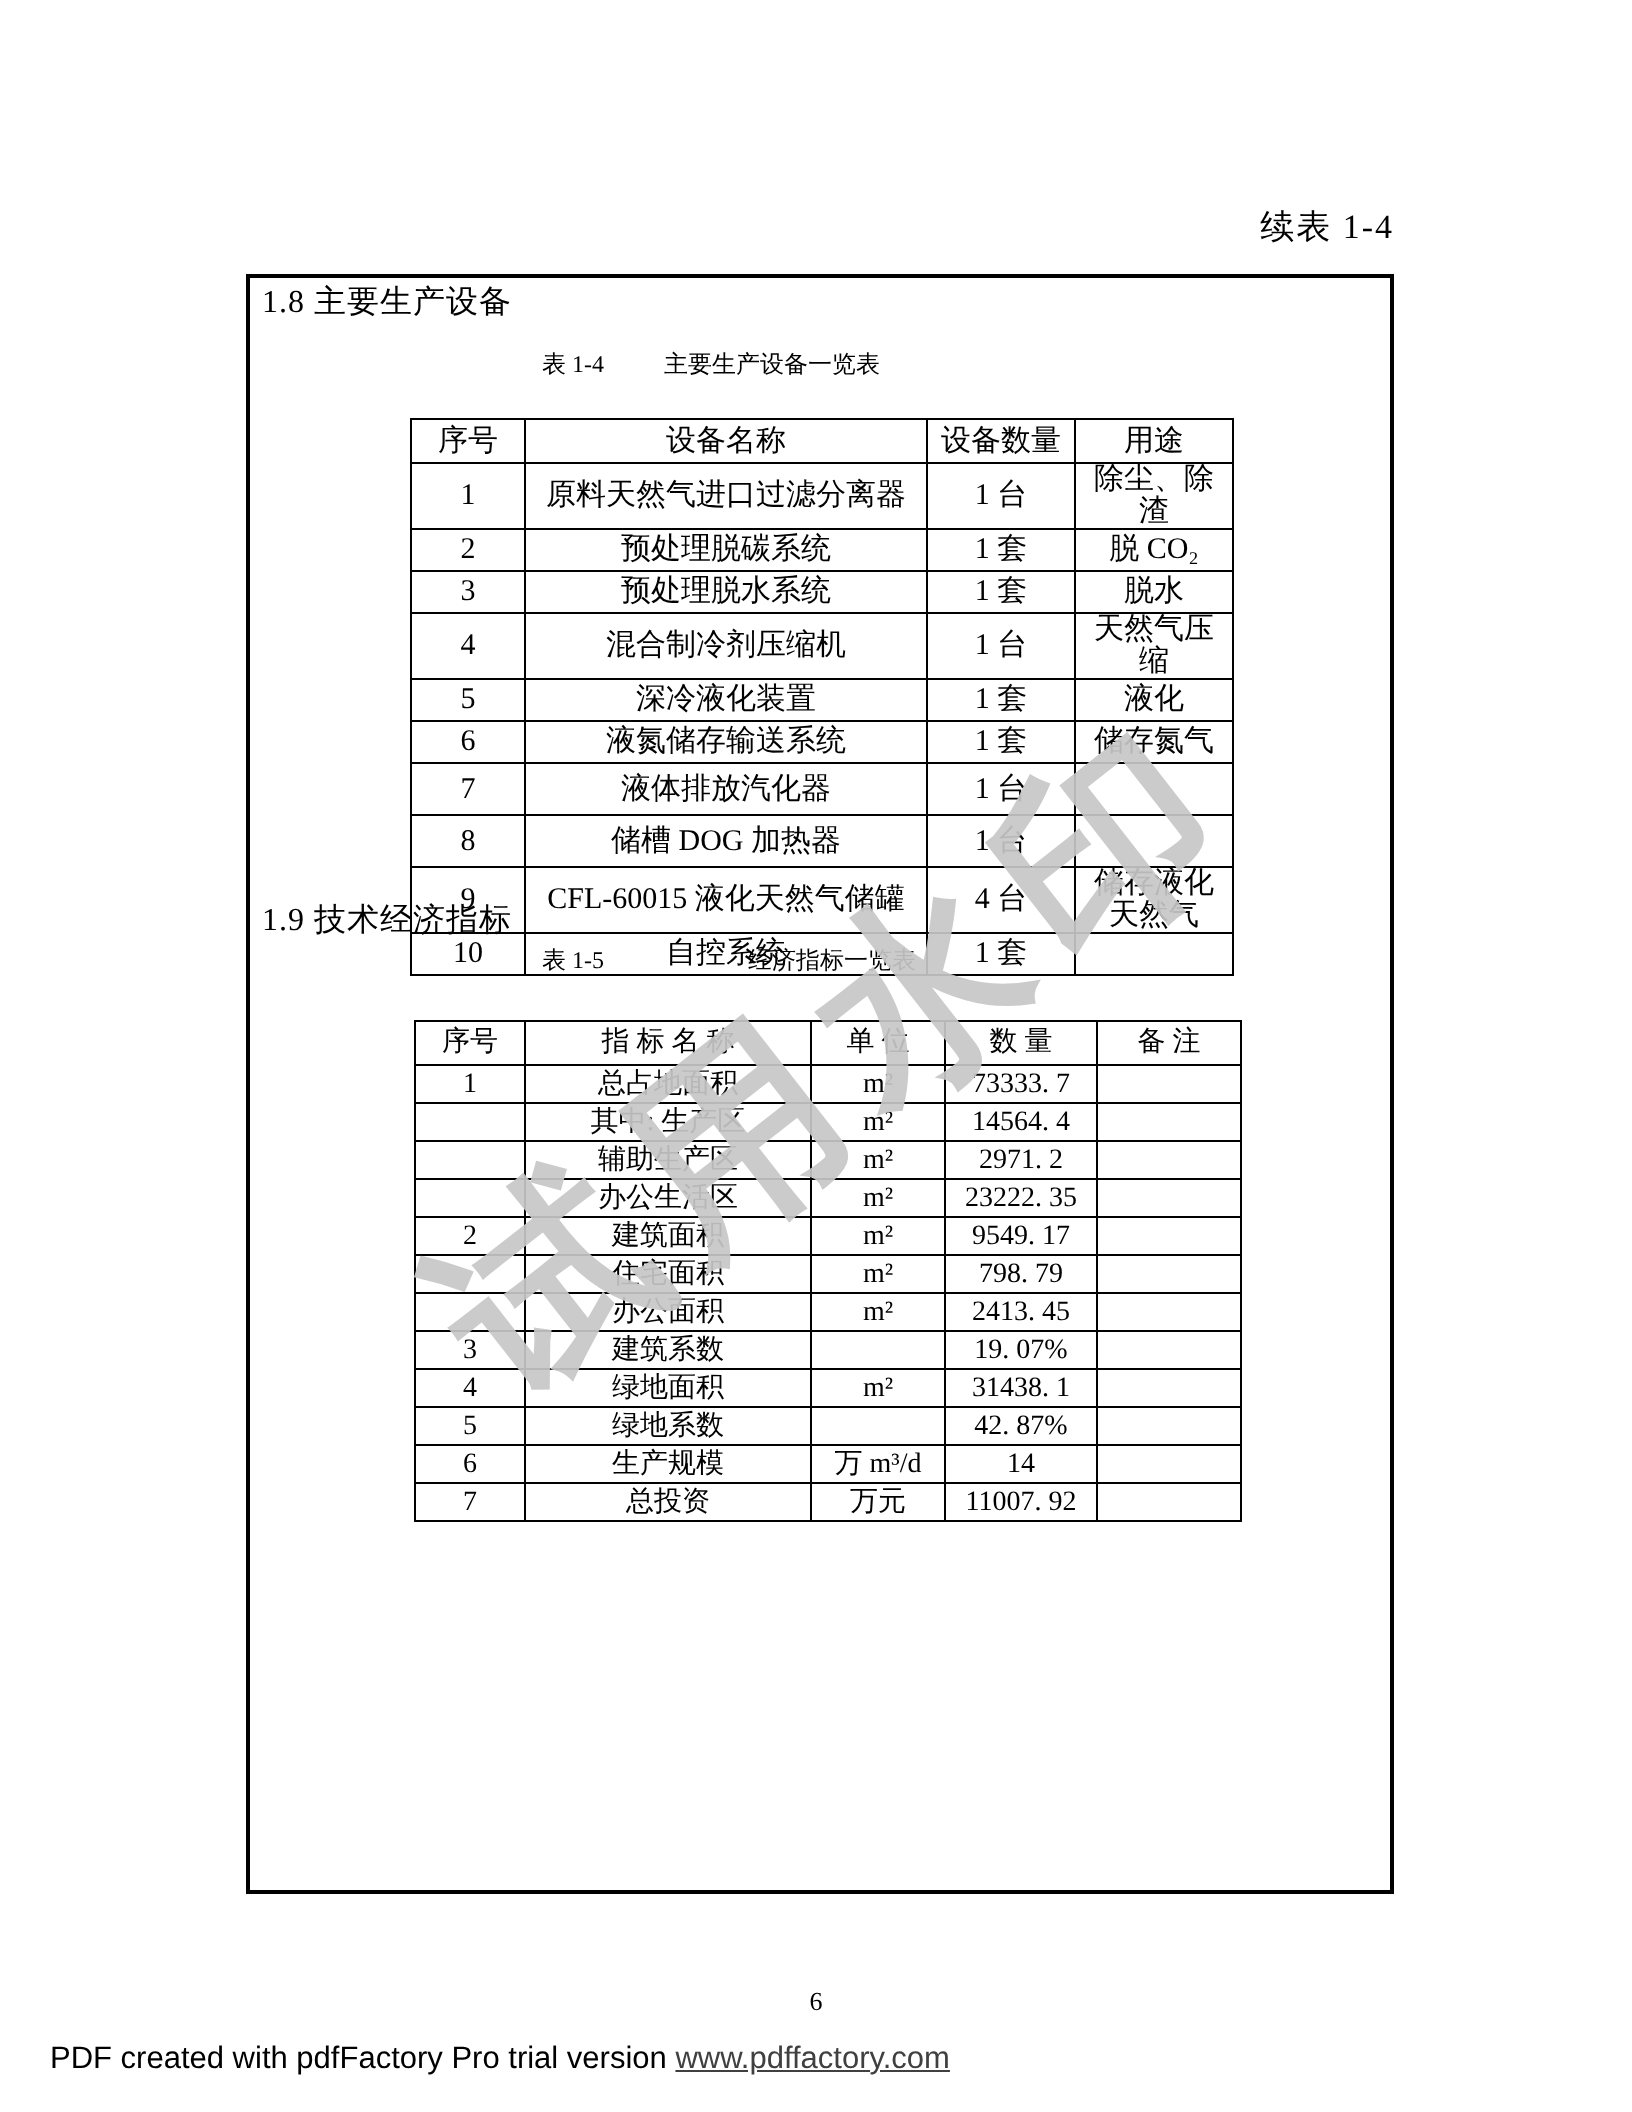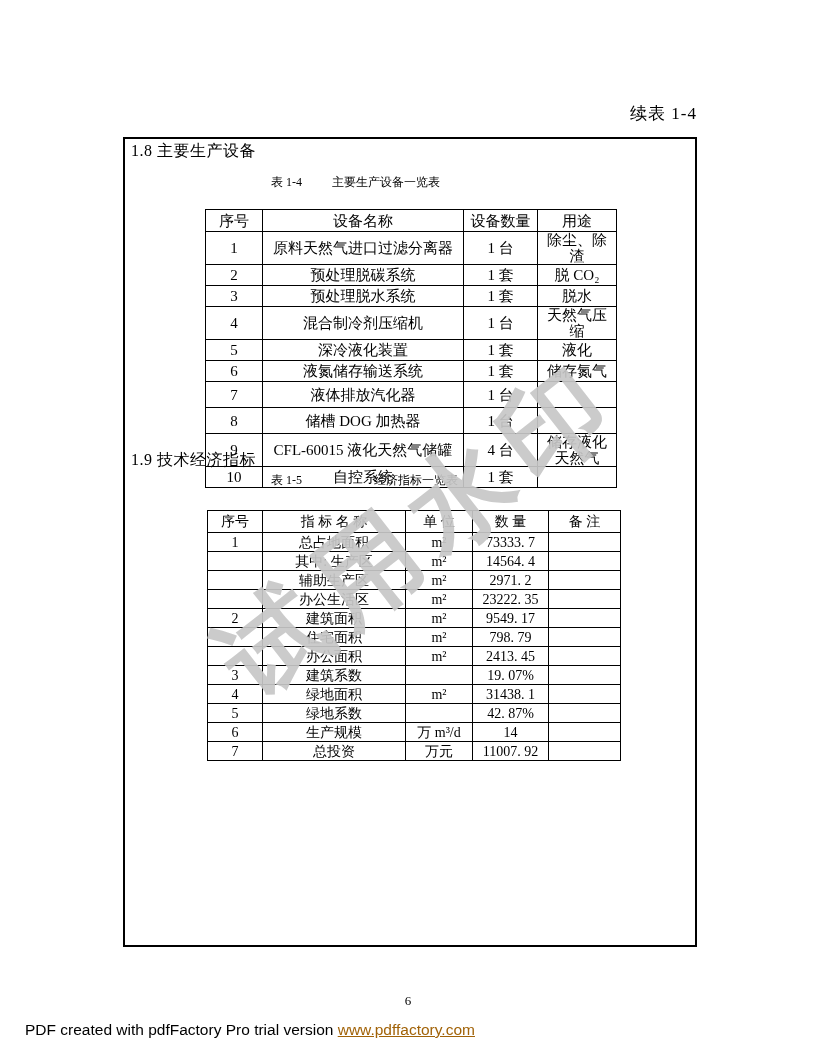--- a/index.html
+++ b/index.html
@@ -38,21 +38,21 @@
   .watermark {
     position:absolute; left:160px; top:455px; width:520px; height:150px;
     display:flex; align-items:center; justify-content:center;
     transform:rotate(-38deg);
     font-size:104px; font-weight:bold; letter-spacing:14px; white-space:nowrap;
     color:#c7c7c7; opacity:0.92; z-index:6; pointer-events:none;
     font-family:"Liberation Serif", serif;
   }
   .page-number { position:absolute; top:993px; left:0; width:816px; text-align:center; font-size:13px; }
   .pdf-footer { position:absolute; left:25px; top:1021px; font-size:15.5px; font-family:"Liberation Sans", sans-serif; }
-  .pdf-footer a { color:#a16207; text-decoration:underline; cursor:pointer; }
+  .pdf-footer a { color:#404040; text-decoration:underline; cursor:pointer; }
 </style>
 </head>
 <body>
 
 <div class="page">
 
   <div class="continued">续表 1-4</div>
 
   <div class="frame"></div>
 

